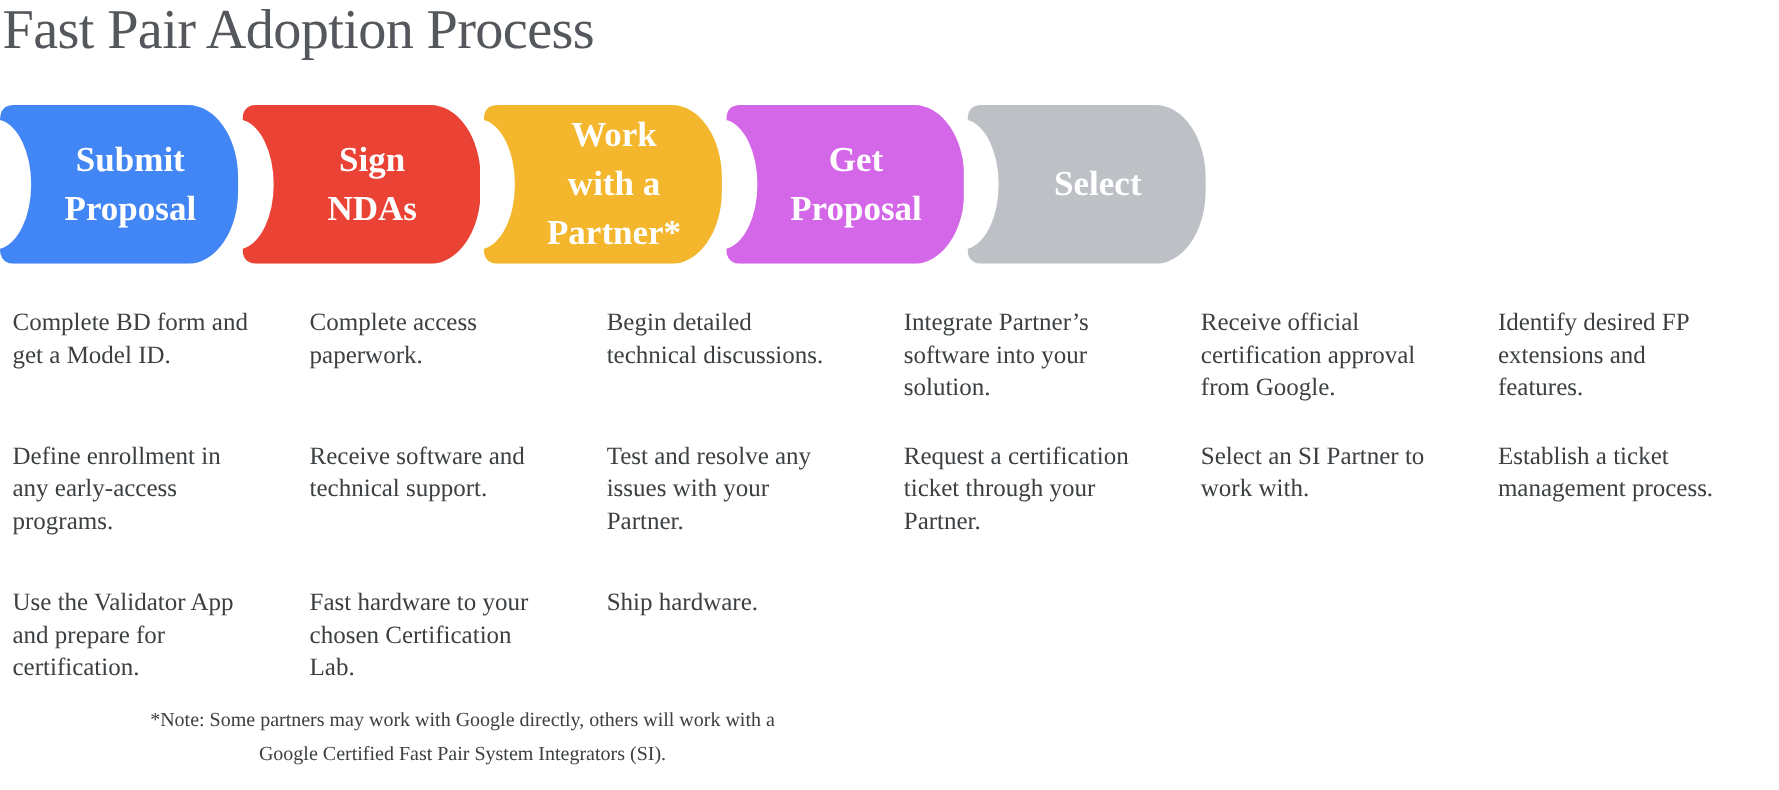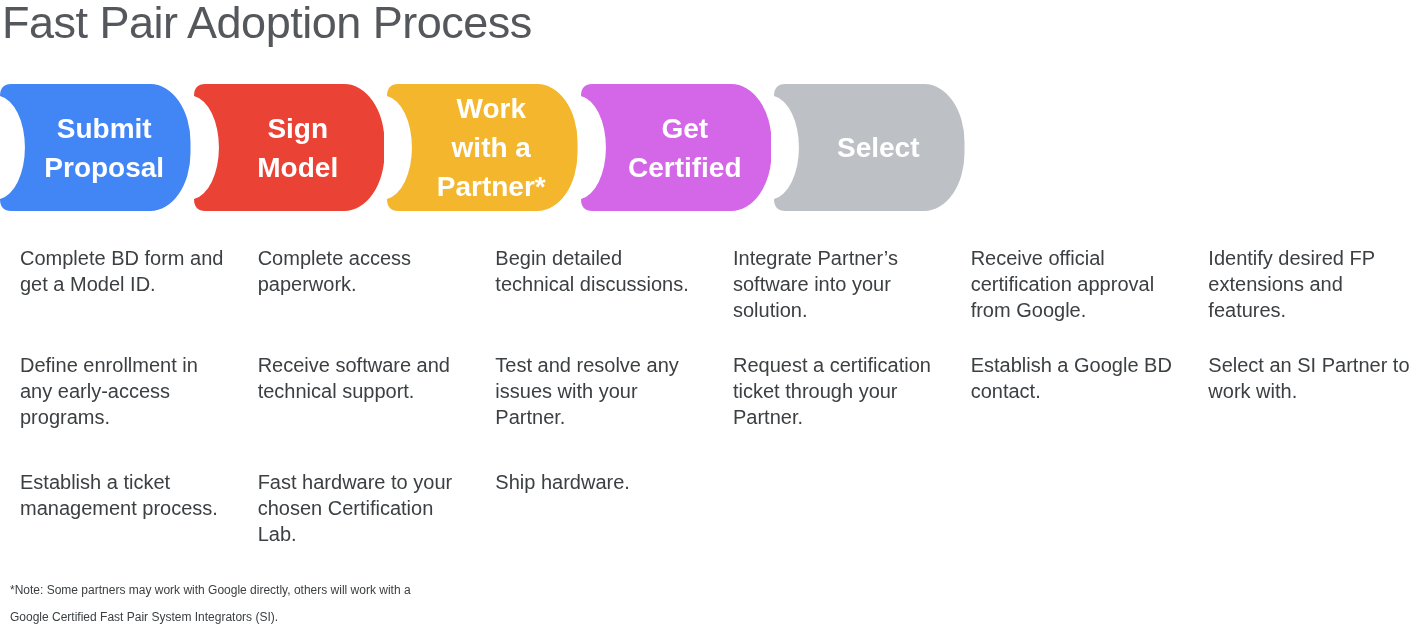--- a/index.html
+++ b/index.html
@@ -7,20 +7,21 @@
   body {
     font-family: "Liberation Sans", "DejaVu Sans", sans-serif;
     color: #3c4043;
   }
   .canvas {
     position: relative;
     width: 1423px;
     height: 632px;
     background: #ffffff;
     overflow: hidden;
+    font-family: Liberation Serif, serif;
   }
   .title {
     position: absolute;
     top: -4px;
     left: 2px;
     font-size: 45px;
     line-height: 54px;
     font-weight: 400;
     color: #54575b;
     letter-spacing: -0.5px;
@@ -62,35 +63,36 @@
     position: absolute;
     top: 245px;
     left: 0;
     width: 1423px;
     display: grid;
     grid-template-columns: repeat(6, 1fr);
     grid-template-rows: 107px 117px auto;
     column-gap: 3px;
   }
   .detail-cell {
-    padding: 0 8px 0 20px;
+    padding: 0 8px 0 10px;
     font-size: 20px;
     line-height: 26px;
     color: #3c4043;
     white-space: pre-line;
   }
   .note {
     position: absolute;
-    top: 577px;
+    top: 563px;
     left: 10px;
     width: 720px;
-    font-size: 12px;
+    font-size: 16px;
     line-height: 27px;
     color: #3c4043;
     white-space: pre-line;
+    text-align: center;
   }
 </style>
 </head>
 <body>
 
 <div class="canvas">
 
   <h1 class="title">Fast Pair Adoption Process</h1>
 
   <div class="stages">
@@ -99,36 +101,36 @@
         <path d="M 14 0 L 187 0 A 50 58 0 0 1 237 58 L 237 69 A 50 58 0 0 1 187 127 L 14 127 Q 0 127 0 115 A 36 52 0 0 0 0 12 Q 0 0 14 0 Z" fill="#4285F4"></path>
       </svg>
       <div class="stage-label">Submit
 Proposal</div>
     </div>
     <div class="stage">
       <svg class="pill" viewBox="0 0 237 127" preserveAspectRatio="none">
         <path d="M 14 0 L 187 0 A 50 58 0 0 1 237 58 L 237 69 A 50 58 0 0 1 187 127 L 14 127 Q 0 127 0 115 A 36 52 0 0 0 0 12 Q 0 0 14 0 Z" fill="#EA4335"></path>
       </svg>
       <div class="stage-label">Sign
-Model</div>
+NDAs</div>
     </div>
     <div class="stage">
       <svg class="pill" viewBox="0 0 237 127" preserveAspectRatio="none">
         <path d="M 14 0 L 187 0 A 50 58 0 0 1 237 58 L 237 69 A 50 58 0 0 1 187 127 L 14 127 Q 0 127 0 115 A 36 52 0 0 0 0 12 Q 0 0 14 0 Z" fill="#F3B62C"></path>
       </svg>
       <div class="stage-label">Work
 with a
 Partner*</div>
     </div>
     <div class="stage">
       <svg class="pill" viewBox="0 0 237 127" preserveAspectRatio="none">
         <path d="M 14 0 L 187 0 A 50 58 0 0 1 237 58 L 237 69 A 50 58 0 0 1 187 127 L 14 127 Q 0 127 0 115 A 36 52 0 0 0 0 12 Q 0 0 14 0 Z" fill="#D466E8"></path>
       </svg>
       <div class="stage-label">Get
-Certified</div>
+Proposal</div>
     </div>
     <div class="stage">
       <svg class="pill" viewBox="0 0 237 127" preserveAspectRatio="none">
         <path d="M 14 0 L 187 0 A 50 58 0 0 1 237 58 L 237 69 A 50 58 0 0 1 187 127 L 14 127 Q 0 127 0 115 A 36 52 0 0 0 0 12 Q 0 0 14 0 Z" fill="#BDC1C6"></path>
       </svg>
       <div class="stage-label">Select</div>
     </div>
   </div>
 
   <div class="details">
@@ -154,26 +156,27 @@
 programs.</div>
     <div class="detail-cell">Receive software and
 technical support.</div>
     <div class="detail-cell">Test and resolve any
 issues with your
 Partner.</div>
     <div class="detail-cell">Request a certification
 ticket through your
 Partner.</div>
 
-    <div class="detail-cell">Establish a Google BD
-contact.</div>
     <div class="detail-cell">Select an SI Partner to
 work with.</div>
     <div class="detail-cell">Establish a ticket
 management process.</div>
+    <div class="detail-cell">Use the Validator App
+and prepare for
+certification.</div>
     <div class="detail-cell">Fast hardware to your
 chosen Certification
 Lab.</div>
     <div class="detail-cell">Ship hardware.</div>
   </div>
 
   <div class="note">*Note: Some partners may work with Google directly, others will work with a
 Google Certified Fast Pair System Integrators (SI).</div>
 
 </div>

